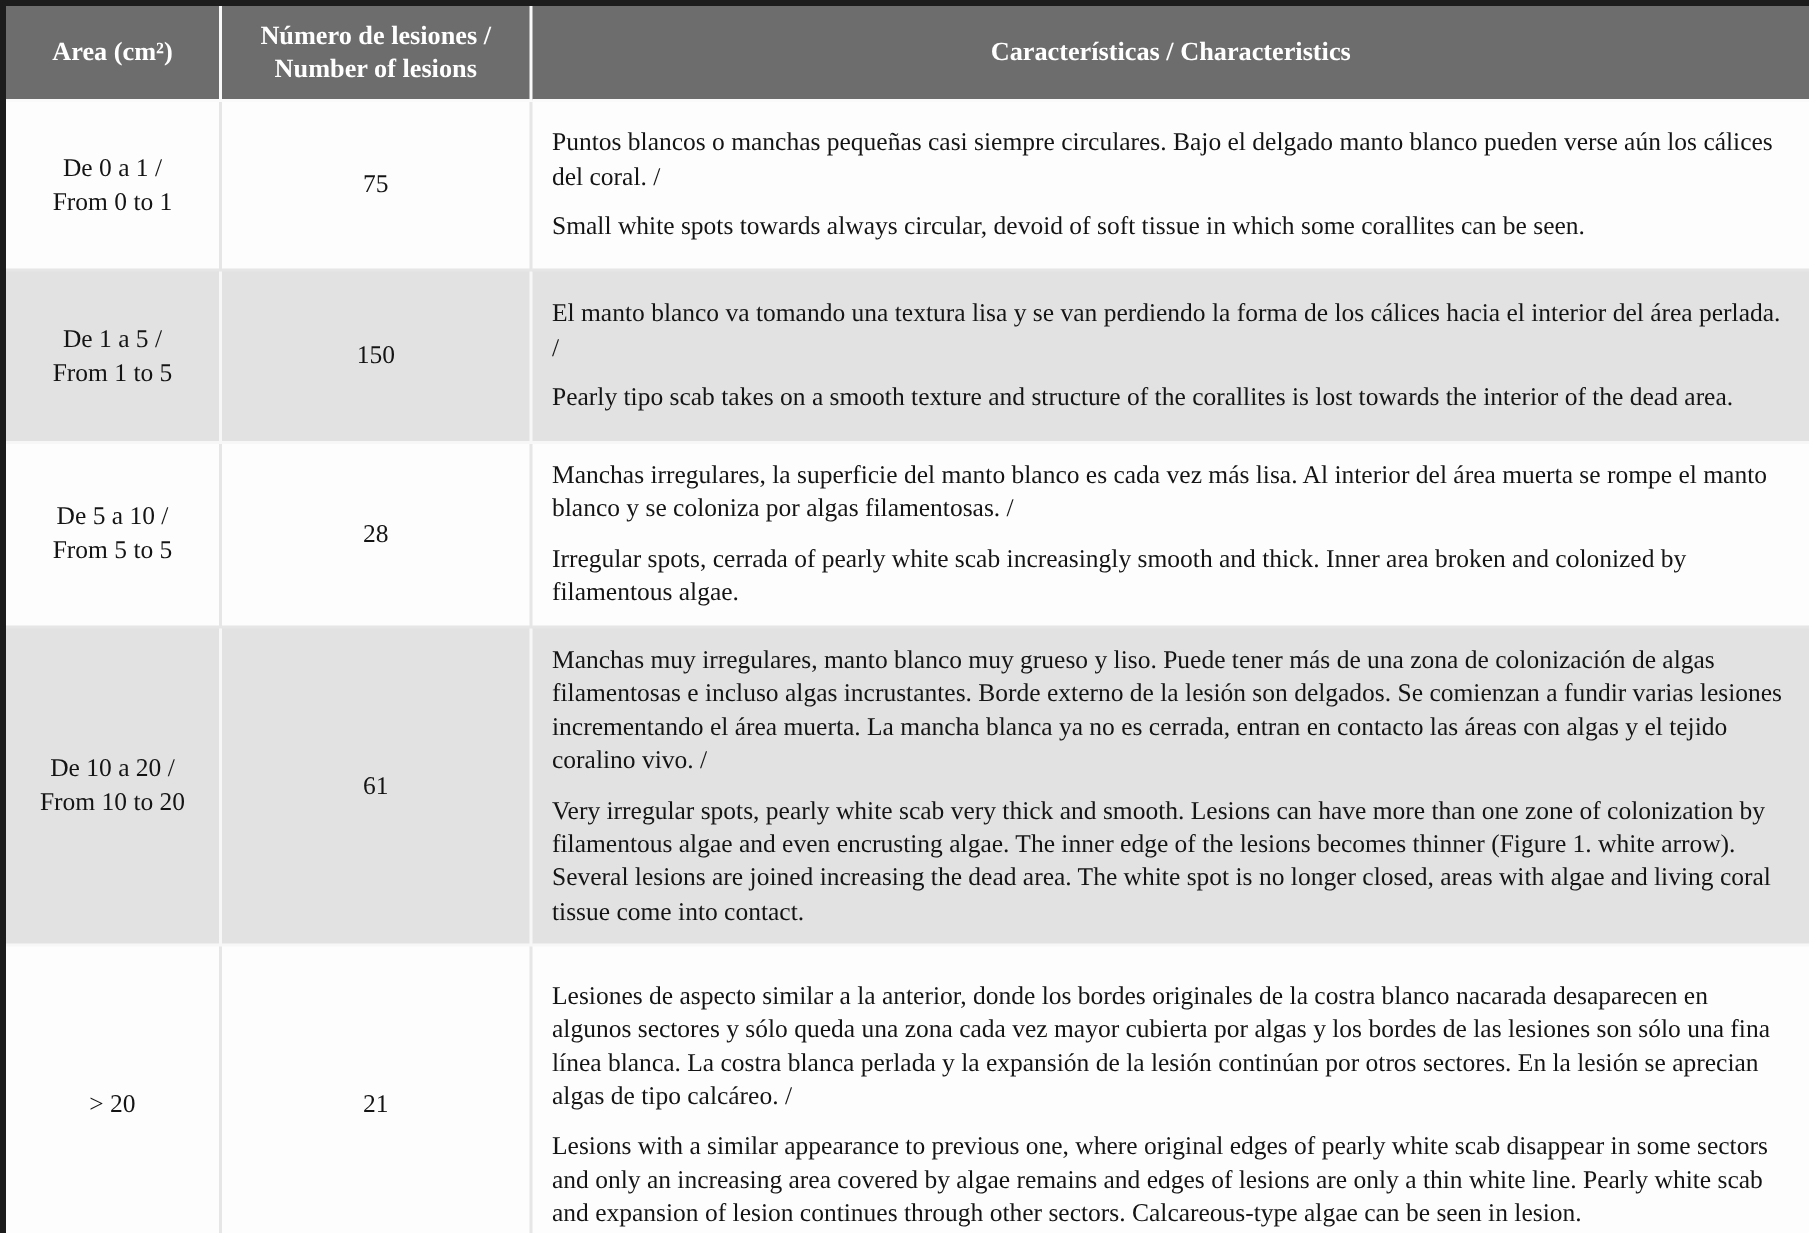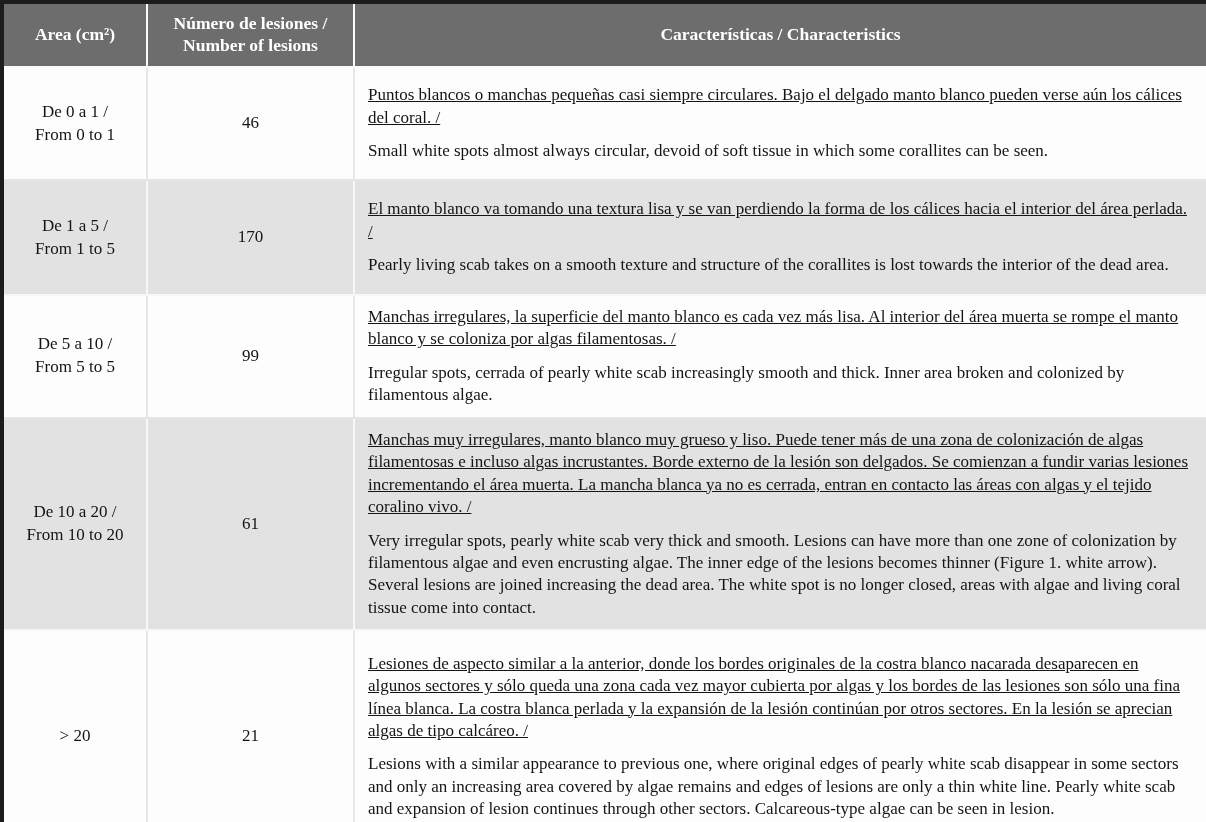--- a/index.html
+++ b/index.html
@@ -53,21 +53,21 @@
     white-space: pre-line;
     line-height: 1.35;
     padding: 6px 4px;
   }
   td.cell-char {
     text-align: left;
     padding: 10px 14px 10px 13px;
     line-height: 1.32;
   }
   td.cell-char p { margin: 0; }
-  td.cell-char p.para-es { margin-bottom: 11px; text-decoration: underline; }
+  td.cell-char p.para-es { margin-bottom: 11px; }
 
   tr.r1 { height: 113px; }
   tr.r2 { height: 115px; }
   tr.r3 { height: 110px; }
   tr.r4 { height: 210px; }
   tr.r5 { height: 214px; }
 </style>
 </head>
 <body>
 
@@ -83,39 +83,39 @@
         <th>Area (cm²)</th>
         <th>Número de lesiones /
 Number of lesions</th>
         <th>Características / Characteristics</th>
       </tr>
     </thead>
     <tbody>
       <tr class="row-white r1">
         <td class="cell-area">De 0 a 1 /
 From 0 to 1</td>
-        <td class="cell-num">46</td>
+        <td class="cell-num">75</td>
         <td class="cell-char">
           <p class="para-es">Puntos blancos o manchas pequeñas casi siempre circulares. Bajo el delgado manto blanco pueden verse aún los cálices del coral. /</p>
-          <p class="para-en">Small white spots almost always circular, devoid of soft tissue in which some corallites can be seen.</p>
+          <p class="para-en">Small white spots towards always circular, devoid of soft tissue in which some corallites can be seen.</p>
         </td>
       </tr>
       <tr class="row-gray r2">
         <td class="cell-area">De 1 a 5 /
 From 1 to 5</td>
-        <td class="cell-num">170</td>
+        <td class="cell-num">150</td>
         <td class="cell-char">
           <p class="para-es">El manto blanco va tomando una textura lisa y se van perdiendo la forma de los cálices hacia el interior del área perlada. /</p>
-          <p class="para-en">Pearly living scab takes on a smooth texture and structure of the corallites is lost towards the interior of the dead area.</p>
+          <p class="para-en">Pearly tipo scab takes on a smooth texture and structure of the corallites is lost towards the interior of the dead area.</p>
         </td>
       </tr>
       <tr class="row-white r3">
         <td class="cell-area">De 5 a 10 /
 From 5 to 5</td>
-        <td class="cell-num">99</td>
+        <td class="cell-num">28</td>
         <td class="cell-char">
           <p class="para-es">Manchas irregulares, la superficie del manto blanco es cada vez más lisa. Al interior del área muerta se rompe el manto blanco y se coloniza por algas filamentosas. /</p>
           <p class="para-en">Irregular spots, cerrada of pearly white scab increasingly smooth and thick. Inner area broken and colonized by filamentous algae.</p>
         </td>
       </tr>
       <tr class="row-gray r4">
         <td class="cell-area">De 10 a 20 /
 From 10 to 20</td>
         <td class="cell-num">61</td>
         <td class="cell-char">

